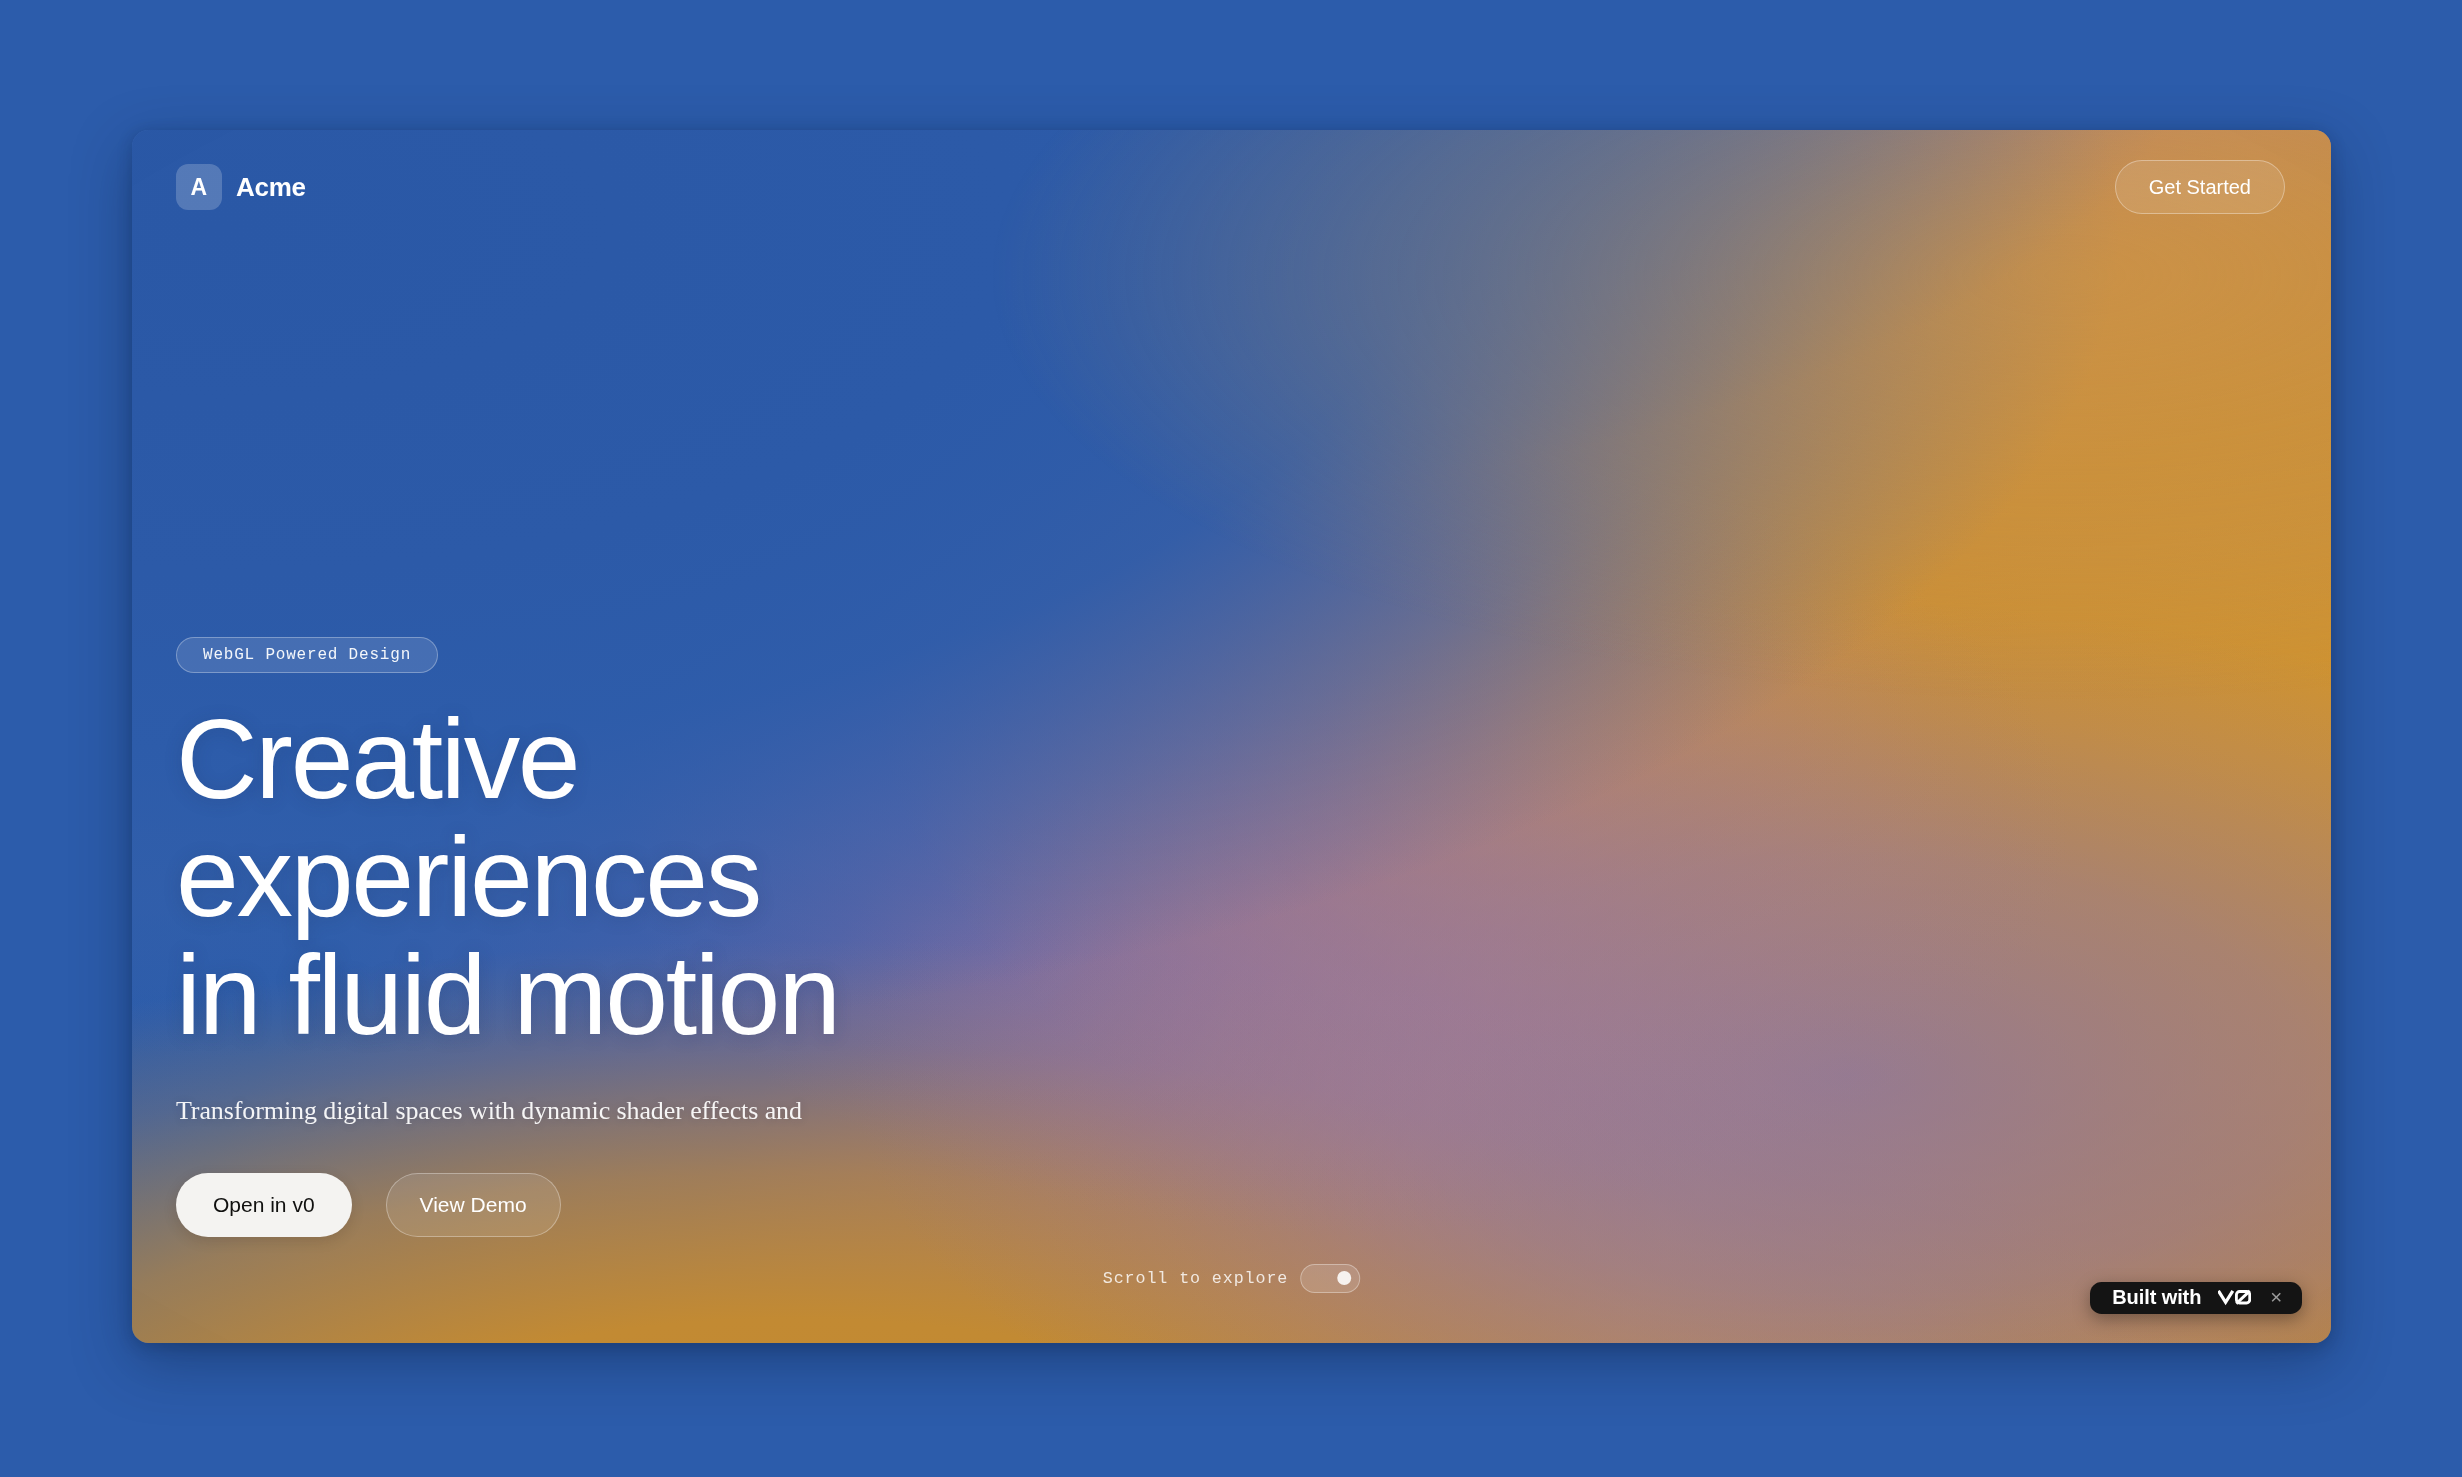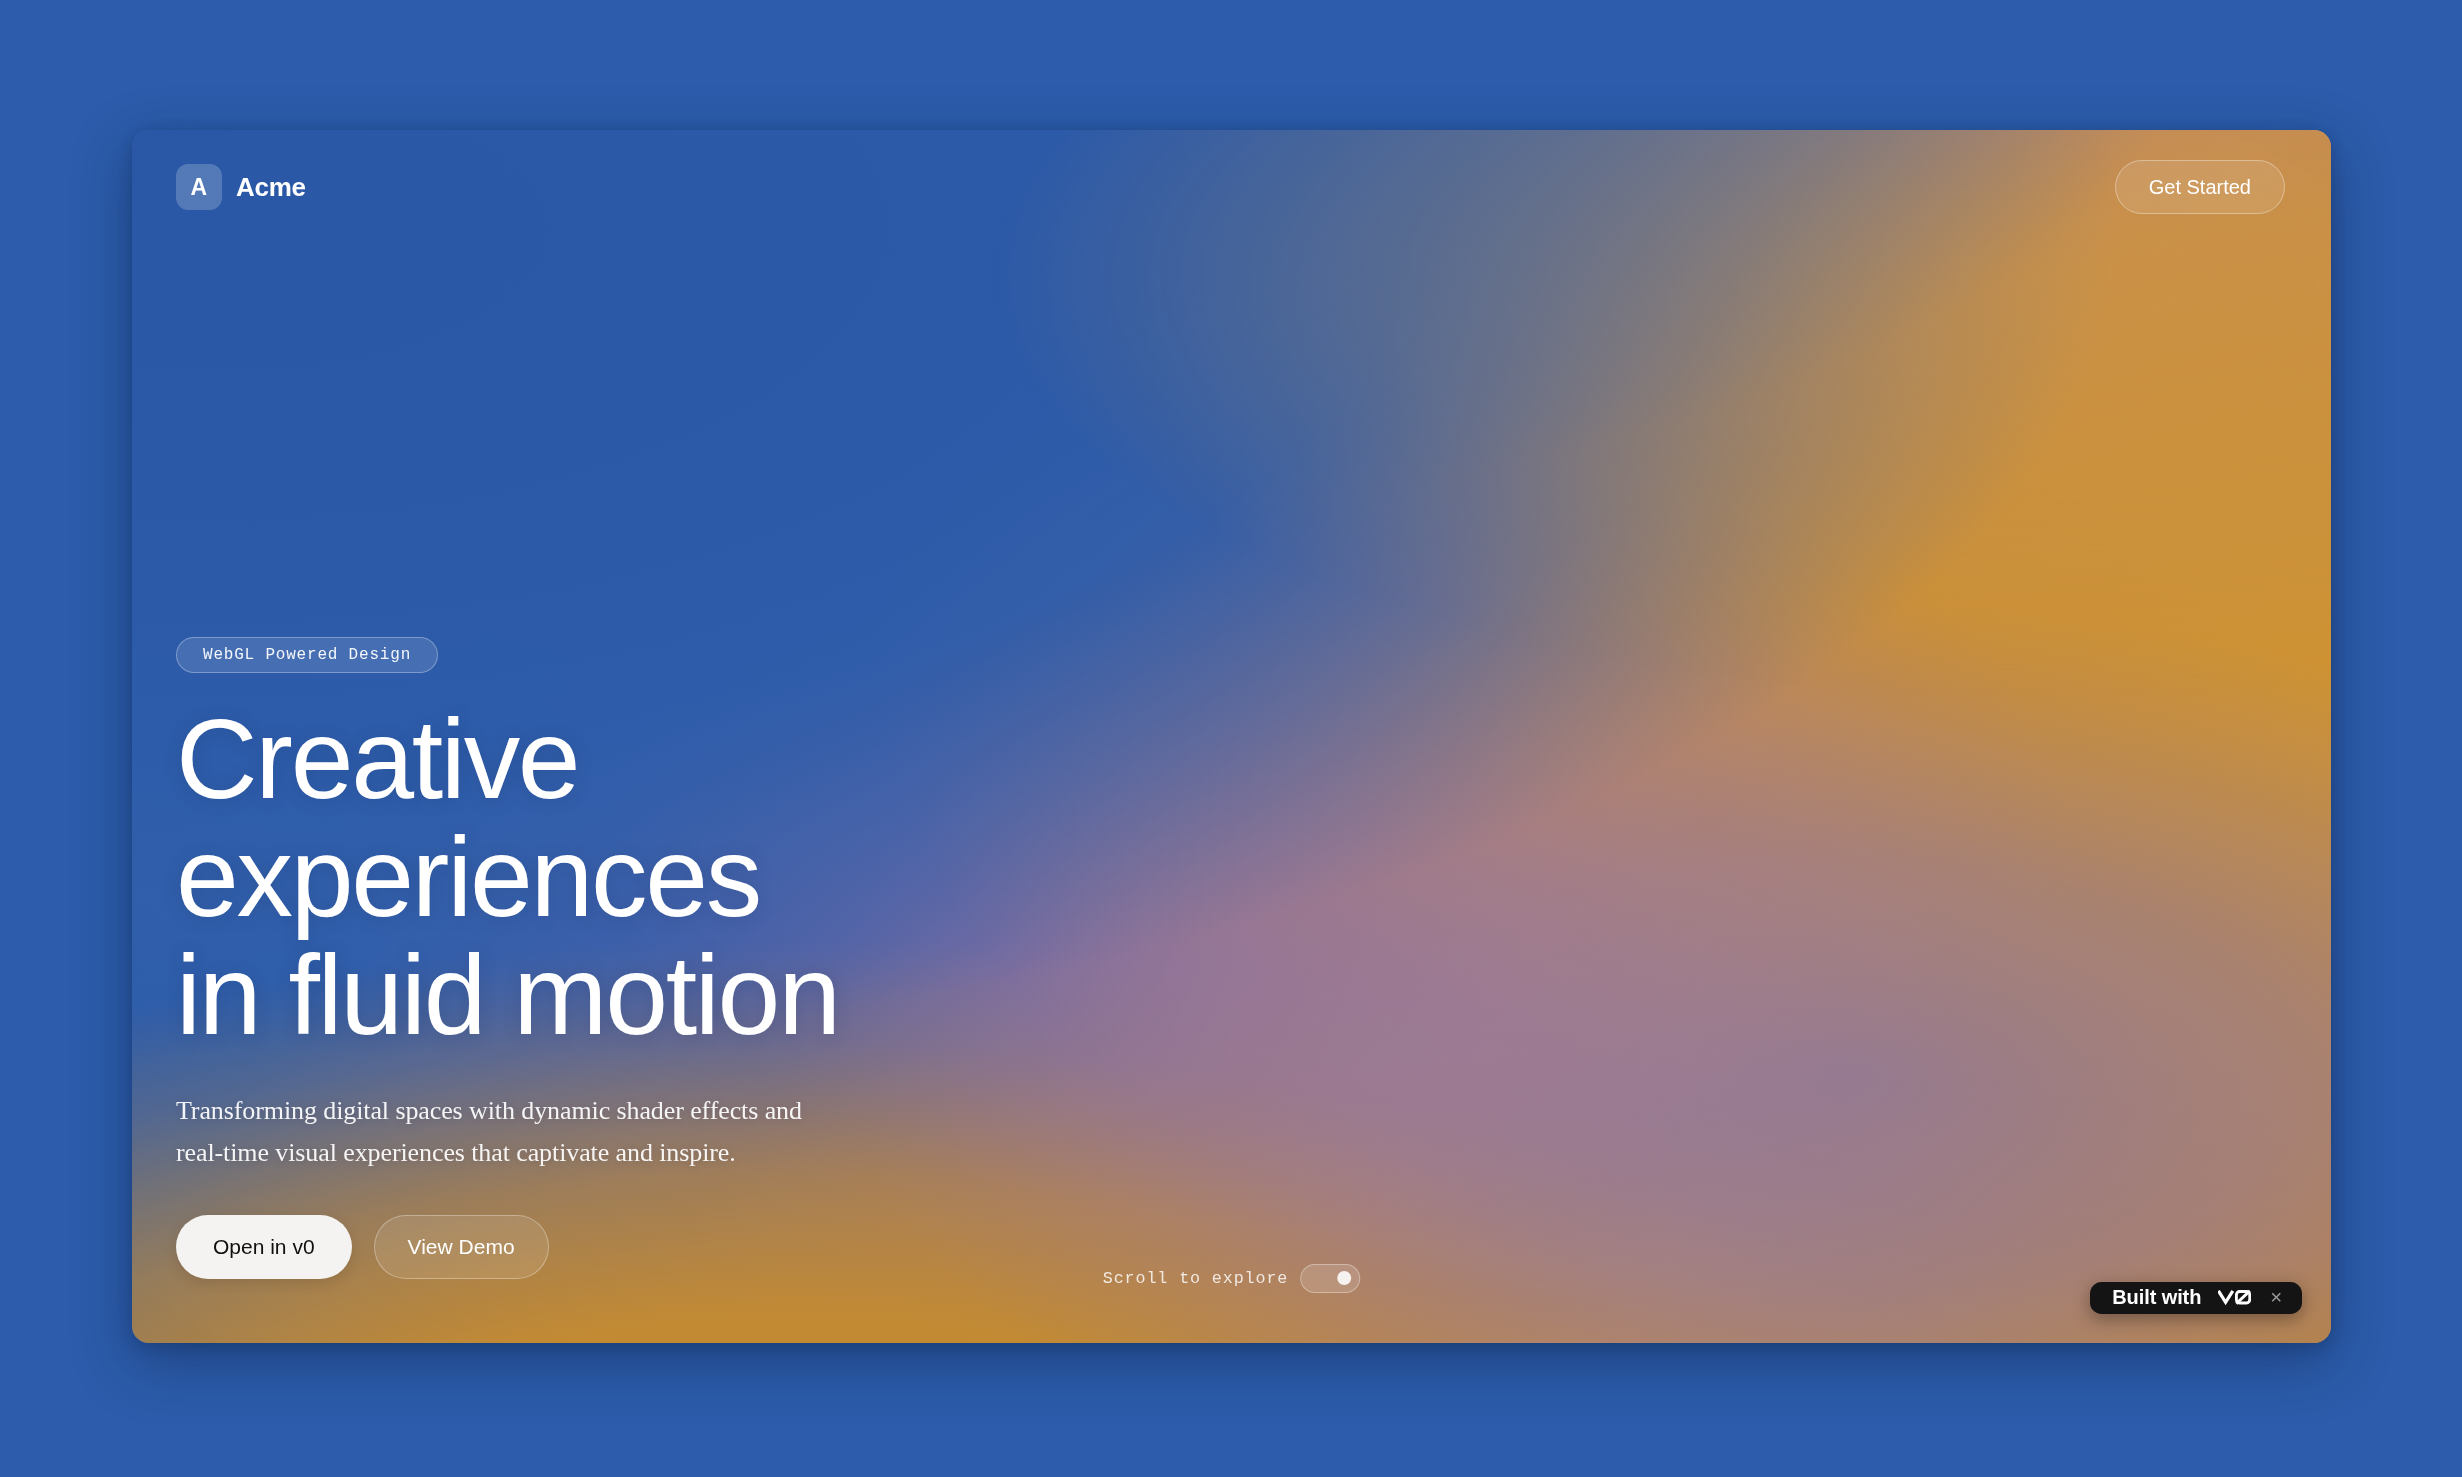--- a/index.html
+++ b/index.html
@@ -174,21 +174,21 @@
     font-size:26px;
     font-weight:400;
     line-height:1.62;
     letter-spacing:-0.1px;
     text-shadow:0 1.3px 9px rgba(40,40,70,.20);
   }
   #hero-subtitle .line{ display:block; white-space:nowrap;font-family:Liberation Serif, serif; }
 
   #hero-actions{
     margin-top:41px;
-    display:flex; align-items:center; gap:22px;
+    display:flex; align-items:center; gap:34px;
   }
   .btn{
     height:64px;
     display:flex; align-items:center; justify-content:center;
     border-radius:641px;
     font-size:21px; font-weight:500;
     cursor:pointer; white-space:nowrap;
   }
   #open-in-v0-button{
     padding:0 37px;
@@ -291,21 +291,20 @@
       <div id="hero-badge">WebGL Powered Design</div>
 
       <h1 id="hero-title">
         <span class="line">Creative</span>
         <span class="line">experiences</span>
         <span class="line">in fluid motion</span>
       </h1>
 
       <p id="hero-subtitle">
         <span class="line">Transforming digital spaces with dynamic shader effects and</span>
-        <span class="line">real-time visual experiences that captivate and inspire.</span>
       </p>
 
       <div id="hero-actions">
         <button class="btn" id="open-in-v0-button">Open in v0</button>
         <button class="btn" id="view-demo-button">View Demo</button>
       </div>
     </section>
 
     <div id="scroll-hint">
       <span id="scroll-hint-label">Scroll to explore</span>

